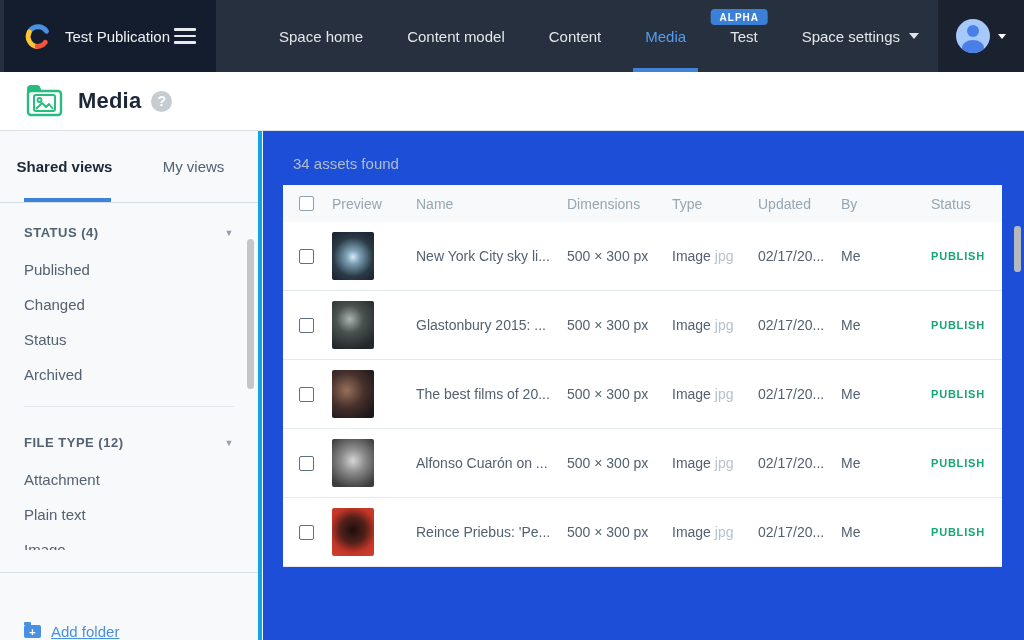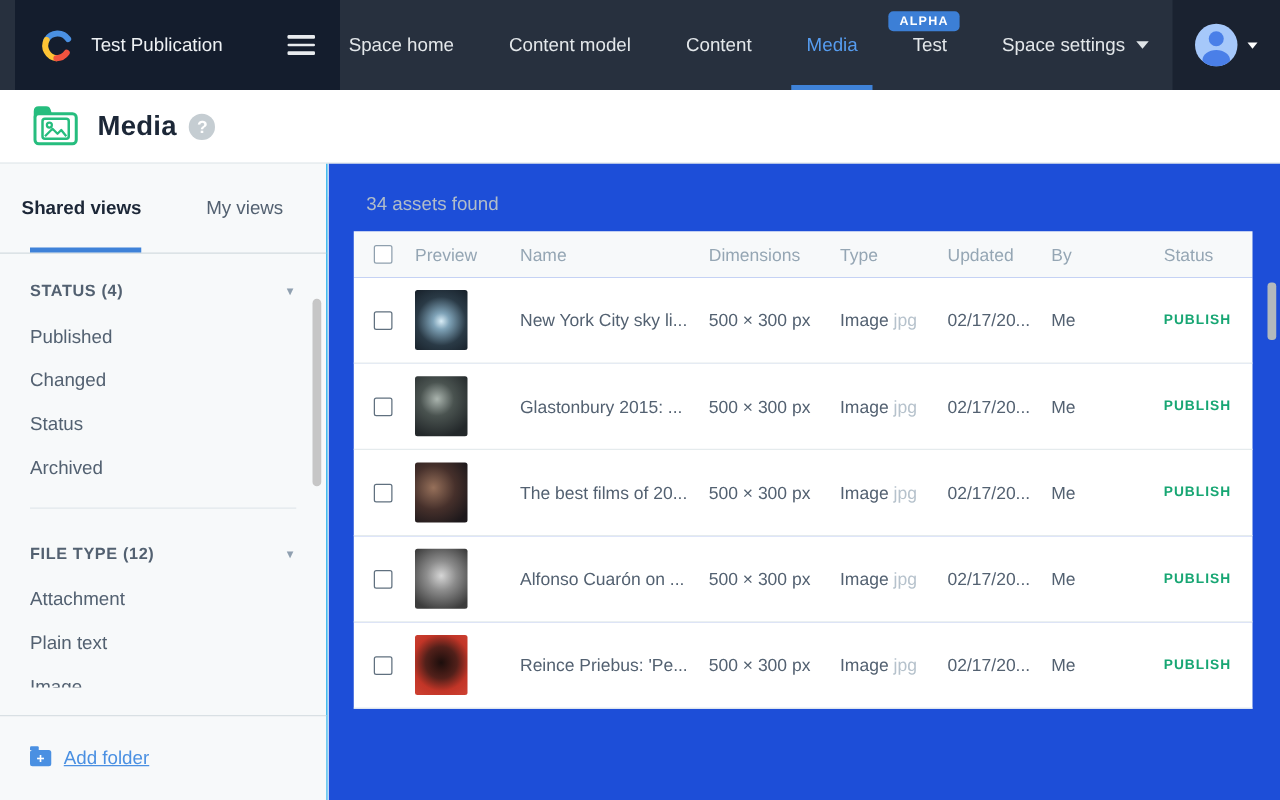--- a/index.html
+++ b/index.html
@@ -1,21 +1,21 @@
 <!DOCTYPE html>
 <html><head>
 <meta charset="utf-8">
 <style>
   * { margin:0; padding:0; box-sizing:border-box; }
   html,body { width:1024px; height:640px; overflow:hidden;
     font-family:"Liberation Sans", sans-serif; background:#fff; }
 
   
   .nav { position:absolute; left:0; top:0; width:1024px; height:72px; background:#27303e; }
-  .nav-left { position:absolute; left:12px; top:0; width:260px; height:72px; background:#141d2d;
+  .nav-left { position:absolute; left:4px; top:0; width:212px; height:72px; background:#141d2d;
     display:flex; align-items:center; padding:0 20px; cursor:pointer; }
   .logo { width:27px; height:27px; flex:0 0 auto; }
   .space-name { color:#eef1f4; font-size:15px; margin-left:14px; flex:1; }
   .hamburger { width:22px; display:flex; flex-direction:column; gap:4px; cursor:pointer; }
   .hamburger span { display:block; height:2.5px; background:#e8ebee; border-radius:1px; }
   .nav-items { position:absolute; left:260px; top:0; right:86px; height:72px;
     display:flex; align-items:center; justify-content:center; gap:44px; }
   .nav-item { color:#e3e7ea; font-size:15px; cursor:pointer; position:relative;
     height:72px; display:flex; align-items:center; }
   .nav-item.active { color:#569cef; }
@@ -58,39 +58,39 @@
   .filter-icon { display:flex; flex-direction:column; gap:3px; align-items:center; }
   .filter-icon span { display:block; height:1.8px; background:#4a90e2; border-radius:1px; }
   .save-view { position:absolute; left:740px; top:95px; font-size:15px; color:#3e6db5;
     text-decoration:underline; cursor:pointer; }
   .add-asset { position:absolute; left:868px; top:84px; width:128px; height:37px;
     background:#4a90e2; border:1px solid #3c80cf; border-radius:2px; color:#fff;
     font-size:15px; display:flex; align-items:center; justify-content:center; gap:10px; cursor:pointer; }
 
   
   .sidebar { position:absolute; left:0; top:131px; width:262px; height:509px;
-    background:#f7f9fa; border-right:1px solid #0ea5e9; }
+    background:#f7f9fa; border-right:4px solid #0ea5e9; }
   .side-tabs { display:flex; height:72px; border-bottom:1px solid #d3dce0; }
   .side-tab { flex:1; display:flex; align-items:center; justify-content:center;
     font-size:15px; color:#536171; cursor:pointer; position:relative; }
   .side-tab.active { color:#1c2737; font-weight:bold; }
   .side-tab.active::after { content:""; position:absolute; left:24px; right:18px; bottom:0;
     height:4px; background:#3f82d8; }
   .side-section { padding:22px 24px 6px; }
   .side-sec-head { display:flex; align-items:center; justify-content:space-between;
     font-size:13px; font-weight:bold; color:#536171; letter-spacing:0.5px; cursor:pointer;
     margin-bottom:12px; }
   .tri { font-size:9px; color:#90a0b0; }
   .side-item { font-size:15px; color:#536171; padding:9px 0; cursor:pointer; }
   .side-divider { border-top:1px solid #e2e8ec; margin-top:14px; }
   .clipped-item { height:5px; overflow:hidden; }
   .side-scrollbar { position:absolute; right:4px; top:108px; width:7px; height:150px;
     background:#c6c6c6; border-radius:4px; cursor:pointer; }
   .add-folder-bar { position:absolute; left:0; bottom:0; width:100%; height:68px;
-    border-top:1px solid #d9e0e4; background:#f7f9fa; display:flex; align-items:center;
+    border-top:1px solid #d9e0e4; background:#f7f9fa; display:flex; align-items:flex-end;
     padding:0 24px; }
   .add-folder { display:flex; align-items:center; gap:10px; color:#4a90e2; font-size:15px;
     text-decoration:underline; cursor:pointer; }
   .folder-plus { width:17px; height:13px; background:#4a90e2; border-radius:2px; position:relative;
     flex:0 0 auto; }
   .folder-plus::before { content:""; position:absolute; top:-3px; left:0; width:7px; height:3px;
     background:#4a90e2; border-radius:1px 1px 0 0; }
   .folder-plus::after { content:"+"; position:absolute; inset:0; color:#fff; font-size:11px;
     font-weight:bold; display:flex; align-items:center; justify-content:center; }
 

